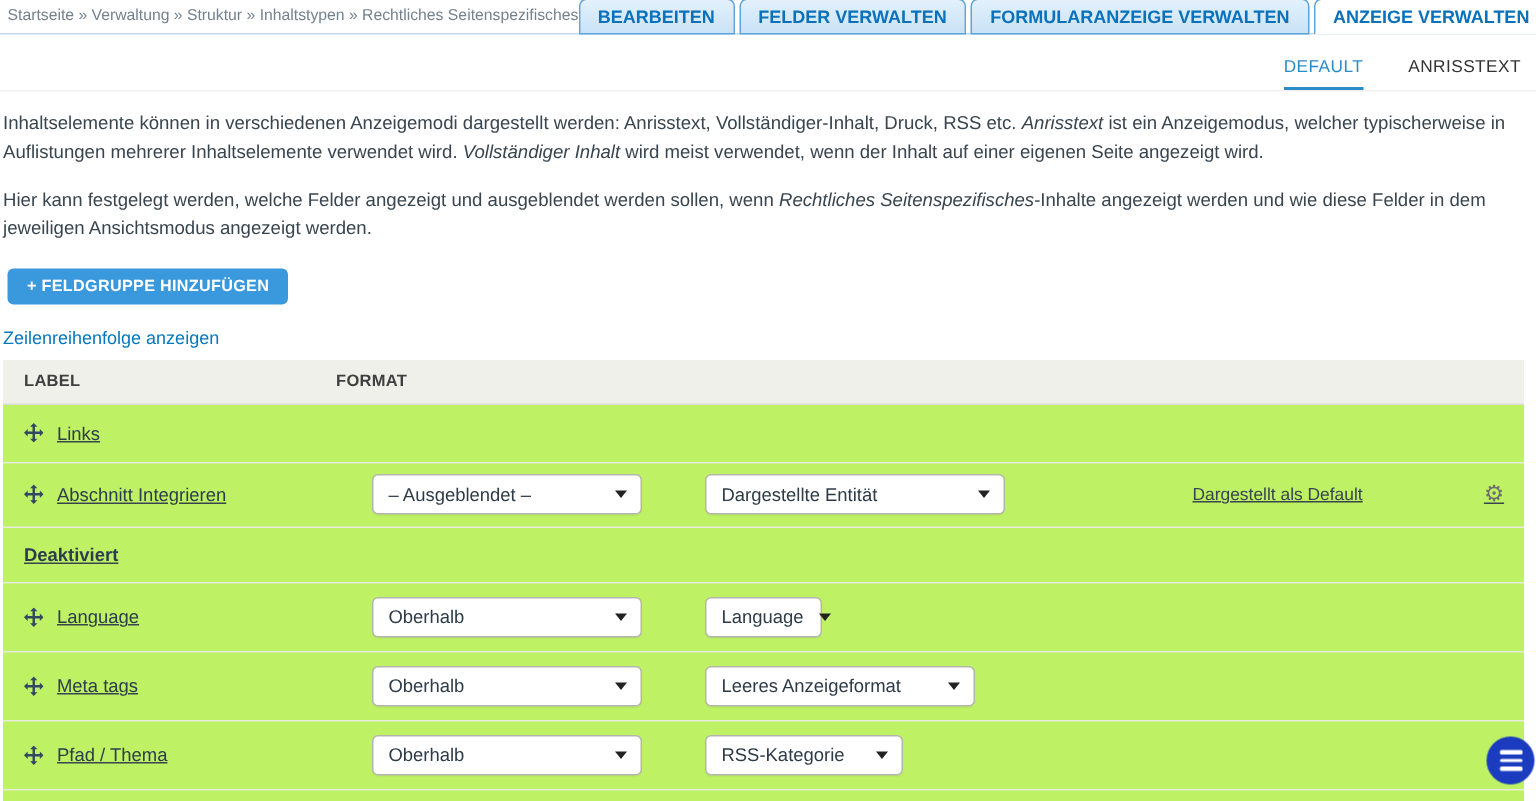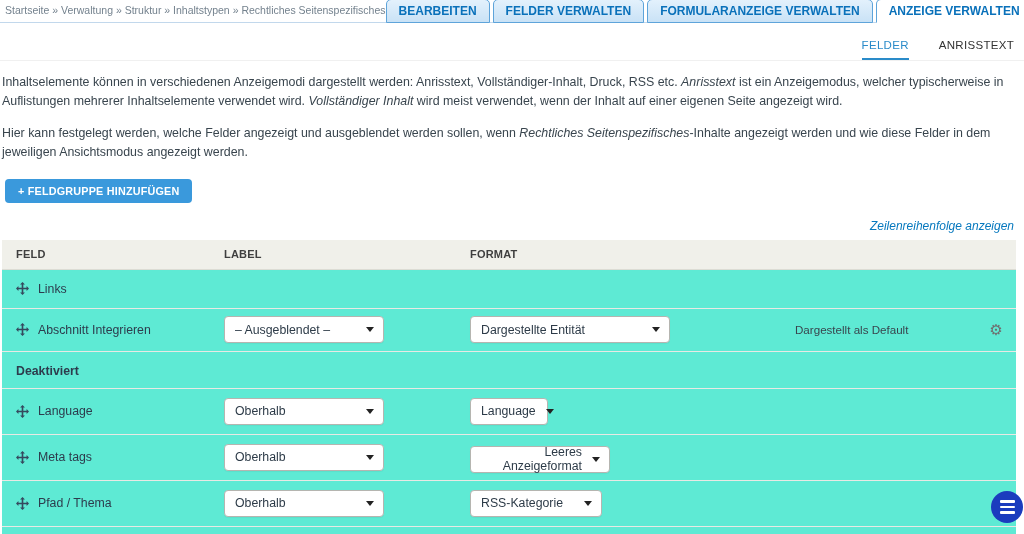--- a/index.html
+++ b/index.html
@@ -26,52 +26,52 @@
 
   
   .content { padding:0 8px 0 2px; }
   .intro { font-size:12.4px; line-height:1.57; margin-top:12px; color:#39454e; }
   .intro em { font-style:italic; }
 
   
   .btn-add { display:inline-block; margin:16px 0 0 3px; background:#3a99dc; color:#fff;
     border:none; border-radius:4px; font-family:inherit; font-size:10.8px; font-weight:bold;
     letter-spacing:.2px; padding:6px 13px; cursor:pointer; }
-  .row-order { text-align:right; margin:13px 2px 6px 0;font-style:italic; }
+  .row-order { margin:13px 2px 6px 0; }
   .row-order a { color:#0678be; font-size:12px; text-decoration:none; cursor:pointer; }
 
   
   .dtable { width:100%; }
   .trow, .thead { display:grid; grid-template-columns:208px 246px 327px 1fr 40px;
     align-items:center; border-bottom:1px solid #e9e9e4; }
   .thead { background:#f0f0ea; min-height:30px; border-bottom:1px solid #dcdcd4; }
   .thead .hcell { font-size:11px; font-weight:bold; color:#3f3f3f; letter-spacing:.2px; }
   .cell, .hcell { padding-left:14px; }
-  .trow { min-height:46px; background:#5eead4; }
+  .trow { min-height:46px; background:#bef264;text-decoration:underline; }
   .trow.h39 { min-height:39px; }
   .trow.h43 { min-height:43px; }
   .trow.h37 { min-height:37px; }
   .feld-cell { display:flex; align-items:center; gap:9px; font-size:12.3px; color:#2d3c4d; }
   .section-name { font-weight:bold; font-size:12.3px; color:#2d3c4d; }
   .drag { display:inline-flex; cursor:move; line-height:0; }
   .summary-cell { font-size:11.6px; color:#39454e; padding-left:0;margin-left:12px; }
   .gear-cell { padding:0; text-align:center; }
   .gear { font-size:15px; color:#6e6e6e; cursor:pointer; }
 
   
   .select { display:inline-flex; align-items:center; justify-content:space-between;
     height:27px; background:#fff; border:1px solid #b5b5b0; border-radius:4px;
     padding:0 9px 0 10px; font-size:12.3px; color:#2d3b48; cursor:pointer;
     box-shadow:0 1px 1px rgba(0,0,0,.04); }
   .select .caret { width:0; height:0; border-left:4px solid transparent;
     border-right:4px solid transparent; border-top:5px solid #222; margin-left:10px; }
-  .w160 { width:160px; }
+  .w160 { width:180px;margin-left:24px; }
   .w222 { width:200px; }
   .w78  { width:78px; }
-  .w148 { width:140px;text-align:right; }
+  .w148 { width:180px;text-align:right; }
   .w132 { width:132px; }
 
   
   .fab { position:fixed; right:1px; bottom:11px; width:32px; height:32px; border-radius:50%;
     background:#1b3cbe; display:flex; flex-direction:column; justify-content:center;
     align-items:center; gap:3px; cursor:pointer; }
   .fab .bar { width:15px; height:2.5px; background:#fff; border-radius:1px; }
 </style>
 </head>
 <body>
@@ -81,41 +81,40 @@
   <nav class="tabs">
     <a class="tab">BEARBEITEN</a>
     <a class="tab">FELDER VERWALTEN</a>
     <a class="tab">FORMULARANZEIGE VERWALTEN</a>
     <a class="tab active">ANZEIGE VERWALTEN</a>
     <a class="tab">INHALTSTYP ÜBERSETZEN</a>
   </nav>
 </div>
 
 <div class="subtabs">
-  <a class="subtab active">FELDER</a>
+  <a class="subtab active">DEFAULT</a>
   <a class="subtab">ANRISSTEXT</a>
 </div>
 
 <div class="content">
   
   <p class="intro"><span>Inhaltselemente können in verschiedenen Anzeigemodi dargestellt werden: Anrisstext, Vollständiger-Inhalt, Druck, RSS etc. </span><em>Anrisstext</em><span> ist ein Anzeigemodus, welcher typischerweise in Auflistungen mehrerer Inhaltselemente verwendet wird. </span><em>Vollständiger Inhalt</em><span> wird meist verwendet, wenn der Inhalt auf einer eigenen Seite angezeigt wird.</span></p>
   <p class="intro"><span>Hier kann festgelegt werden, welche Felder angezeigt und ausgeblendet werden sollen, wenn </span><em>Rechtliches Seitenspezifisches</em><span>-Inhalte angezeigt werden und wie diese Felder in dem jeweiligen Ansichtsmodus angezeigt werden.</span></p>
 
   
   <button class="btn-add">+ FELDGRUPPE HINZUFÜGEN</button>
 
   
   <div class="row-order">
     <a>Zeilenreihenfolge anzeigen</a>
   </div>
 
   
   <div class="dtable">
     <div class="thead">
-      <div class="hcell">FELD</div>
       <div class="hcell">LABEL</div>
       <div class="hcell">FORMAT</div>
       <div class="hcell"></div>
       <div class="hcell"></div>
     </div>
 
     <div class="trow h39">
       <div class="cell feld-cell">
         <span class="drag">
           <svg width="13" height="13" viewBox="0 0 16 16">

